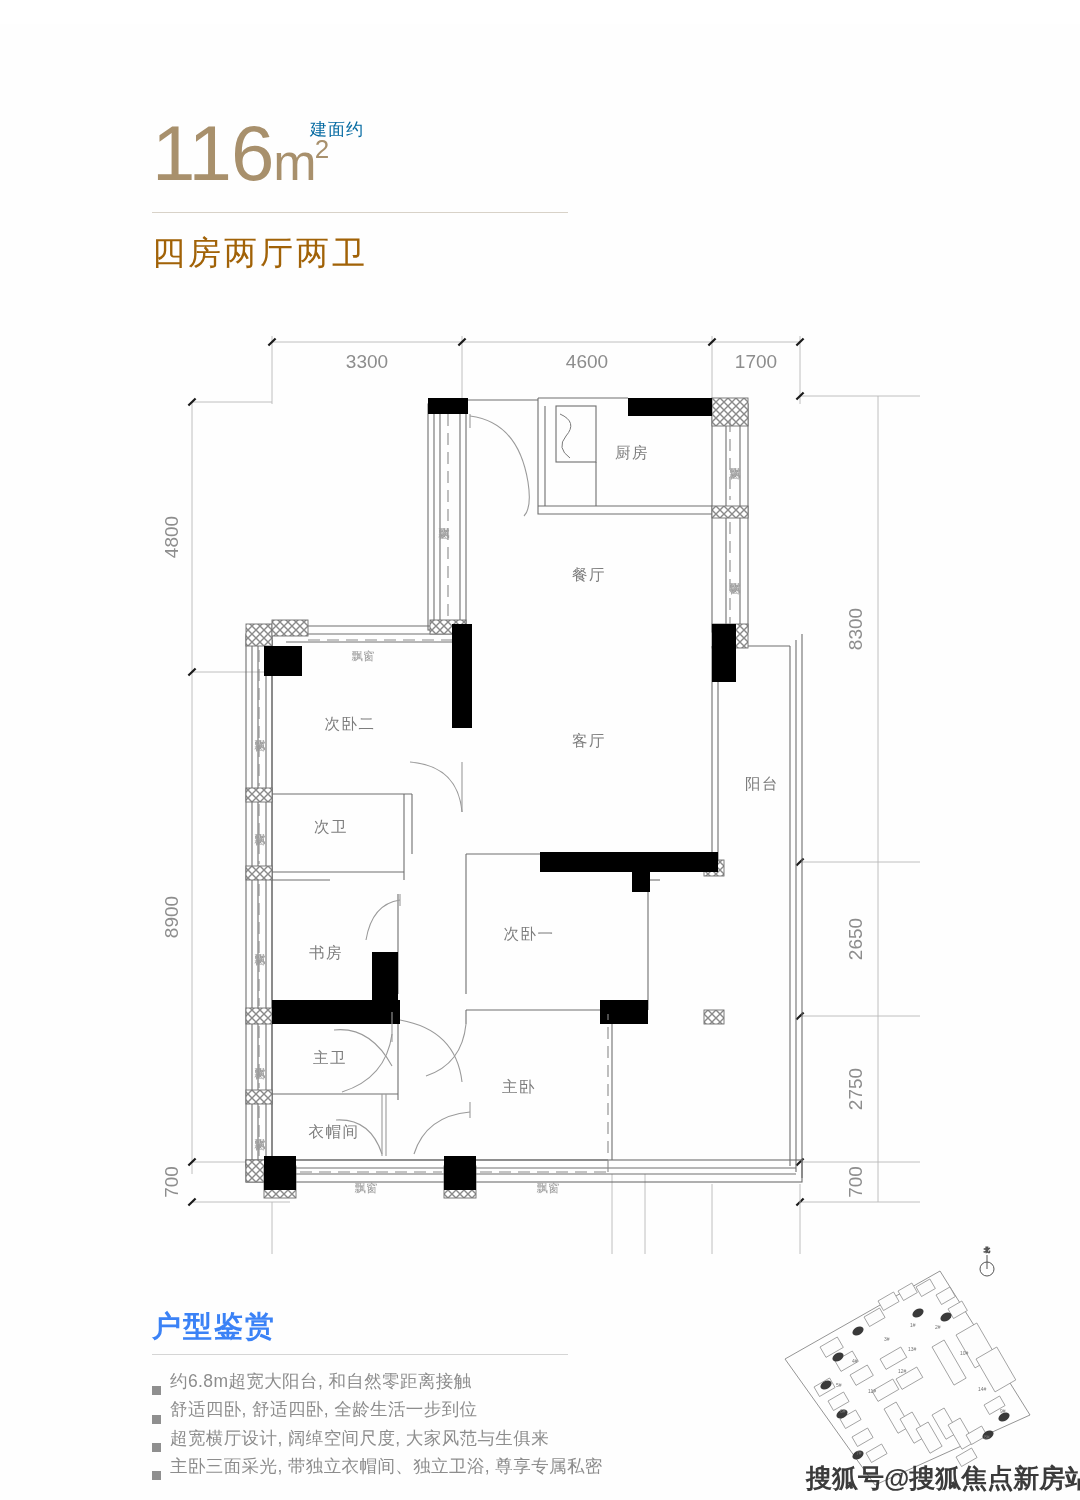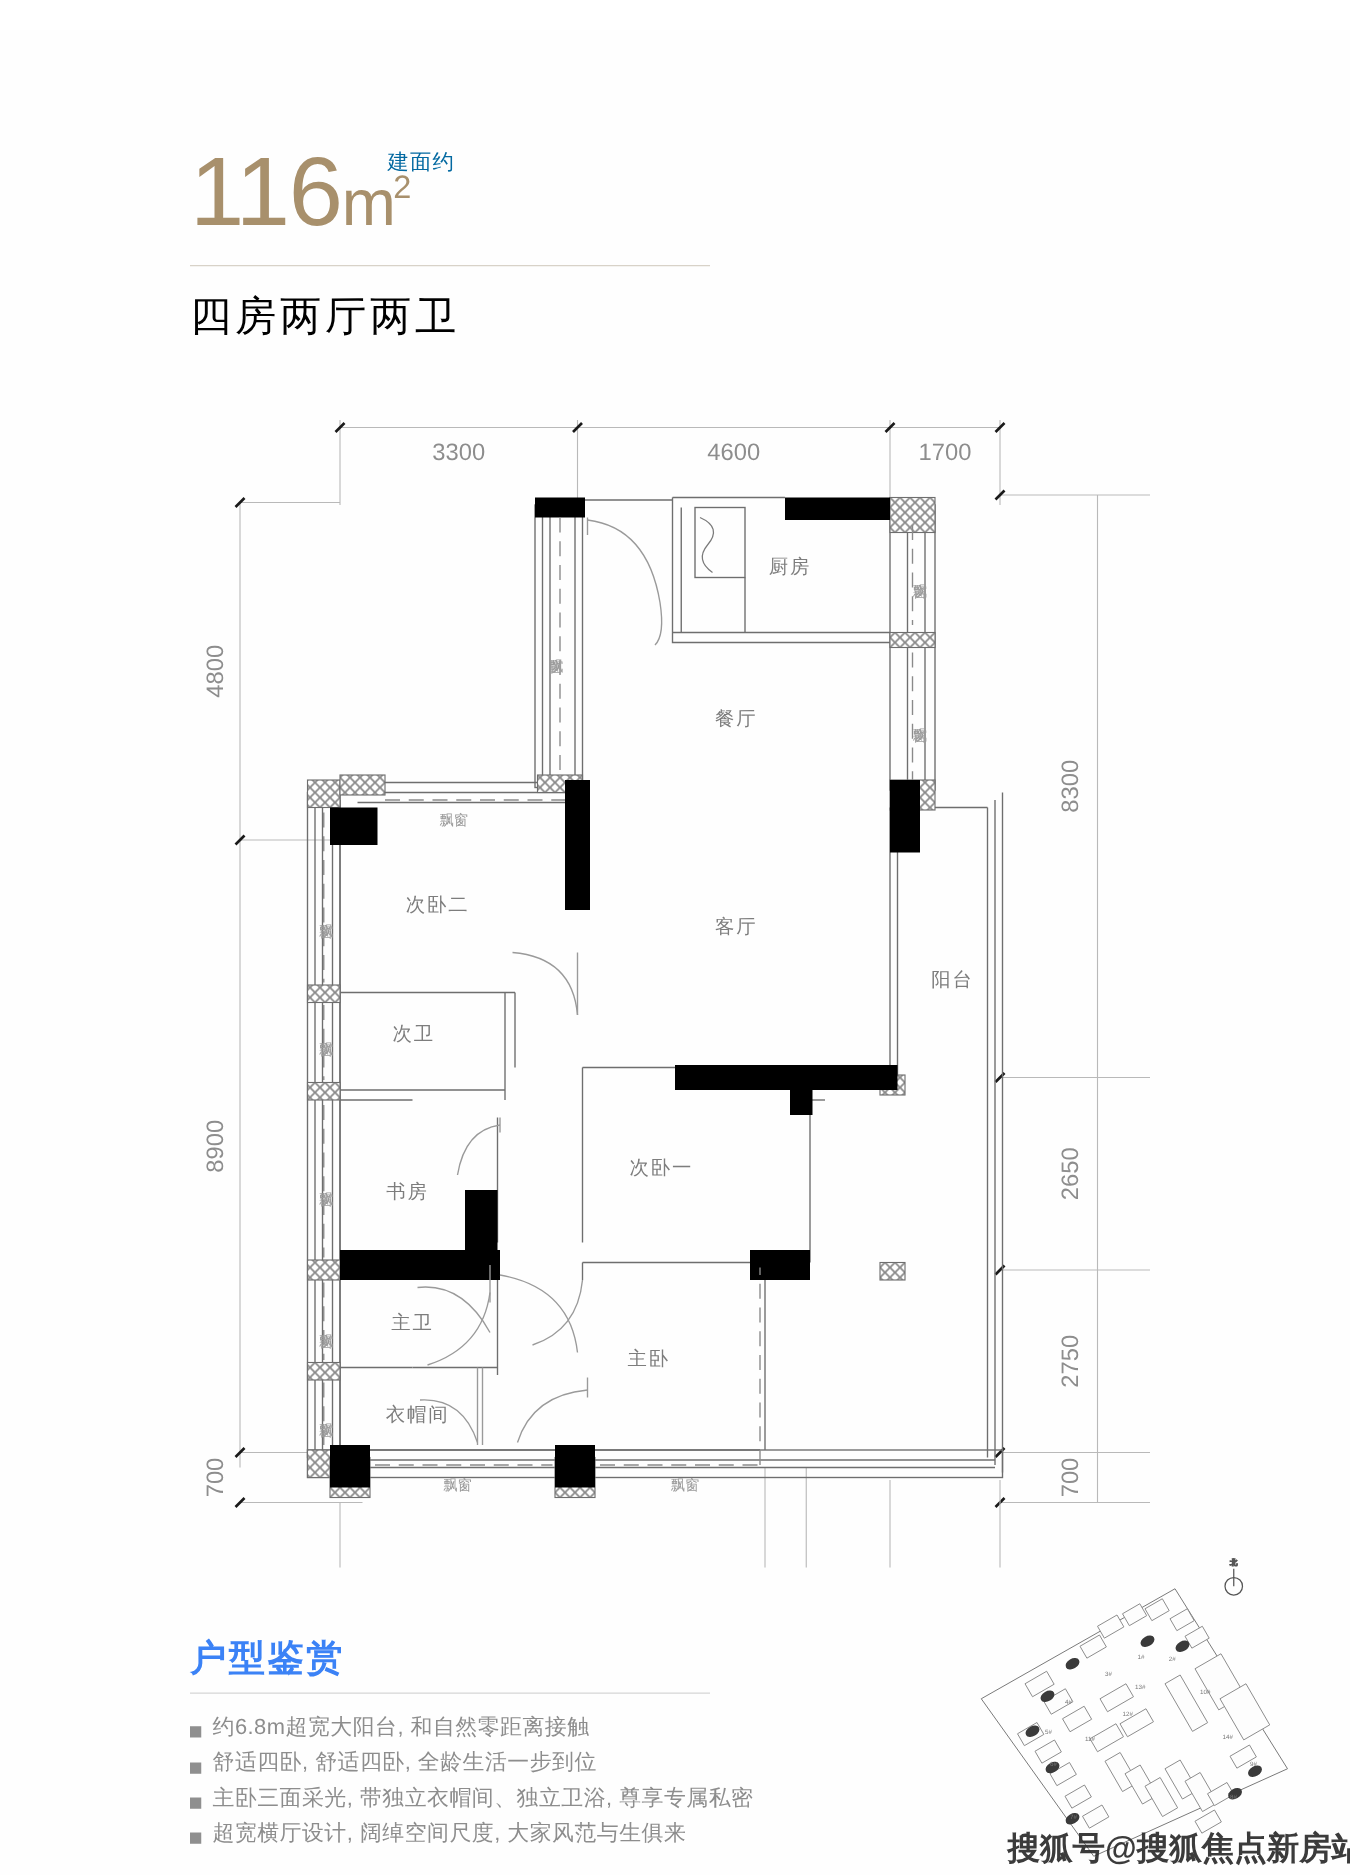--- a/index.html
+++ b/index.html
@@ -34,37 +34,37 @@
   }
   .area-note {
     position: absolute; left: 158px; top: 8px;
     font-size: 17px; color: #0369a1; letter-spacing: 1px;
   }
   .hr-gold {
     width: 416px; height: 1px; background: #d8d2c8;
     margin-top: 16px; margin-bottom: 18px;
   }
   .subtitle {
-    font-size: 33px; color: #000000; letter-spacing: 3px;
+    font-size: 33px; color: #a16207; letter-spacing: 3px;
     font-weight: 400;
   }
 
   
   #plan { position: absolute; left: 0; top: 270px; width: 1080px; height: 960px; }
   #plan svg { display: block; }
 
   
   .features { position: absolute; left: 152px; top: 1283px; width: 470px; }
   .feat-title {
     font-size: 29px; color: #3b82f6; letter-spacing: 2px;
     font-weight: 600; margin-bottom: 7px;
   }
   .feat-rule { width: 416px; height: 1px; background: #d5d5d5; margin-bottom: 12px; }
   .feat-item {
-    display: flex; align-items: center;
+    display: flex; align-items: flex-end;
     font-size: 17.5px; color: #8d8d8d; line-height: 1.62;
     letter-spacing: 0.4px;
   }
   .feat-bullet {
     display: inline-block; width: 9px; height: 9px;
     background: #8f8f8f; margin-right: 9px; margin-top: 9px;
     flex: 0 0 auto;
   }
 
   
@@ -328,25 +328,25 @@
     <div class="feat-item">
       <span class="feat-bullet"></span>
       <span>约6.8m超宽大阳台, 和自然零距离接触</span>
     </div>
     <div class="feat-item">
       <span class="feat-bullet"></span>
       <span>舒适四卧, 舒适四卧, 全龄生活一步到位</span>
     </div>
     <div class="feat-item">
       <span class="feat-bullet"></span>
-      <span>主卧三面采光, 带独立衣帽间、独立卫浴, 尊享专属私密</span>
+      <span>超宽横厅设计, 阔绰空间尺度, 大家风范与生俱来</span>
     </div>
     <div class="feat-item">
       <span class="feat-bullet"></span>
-      <span>超宽横厅设计, 阔绰空间尺度, 大家风范与生俱来</span>
+      <span>主卧三面采光, 带独立衣帽间、独立卫浴, 尊享专属私密</span>
     </div>
   </div>
 
   <div class="sitemap">
     <svg width="300" height="250" viewBox="0 0 300 250" xmlns="http://www.w3.org/2000/svg">
       <g stroke="#555" stroke-width="1" fill="none">
         <circle cx="207" cy="30" r="7"></circle>
         <line x1="207" y1="16" x2="207" y2="30"></line>
         <text x="207" y="13" font-size="6" fill="#555" text-anchor="middle">北</text>
       </g>

